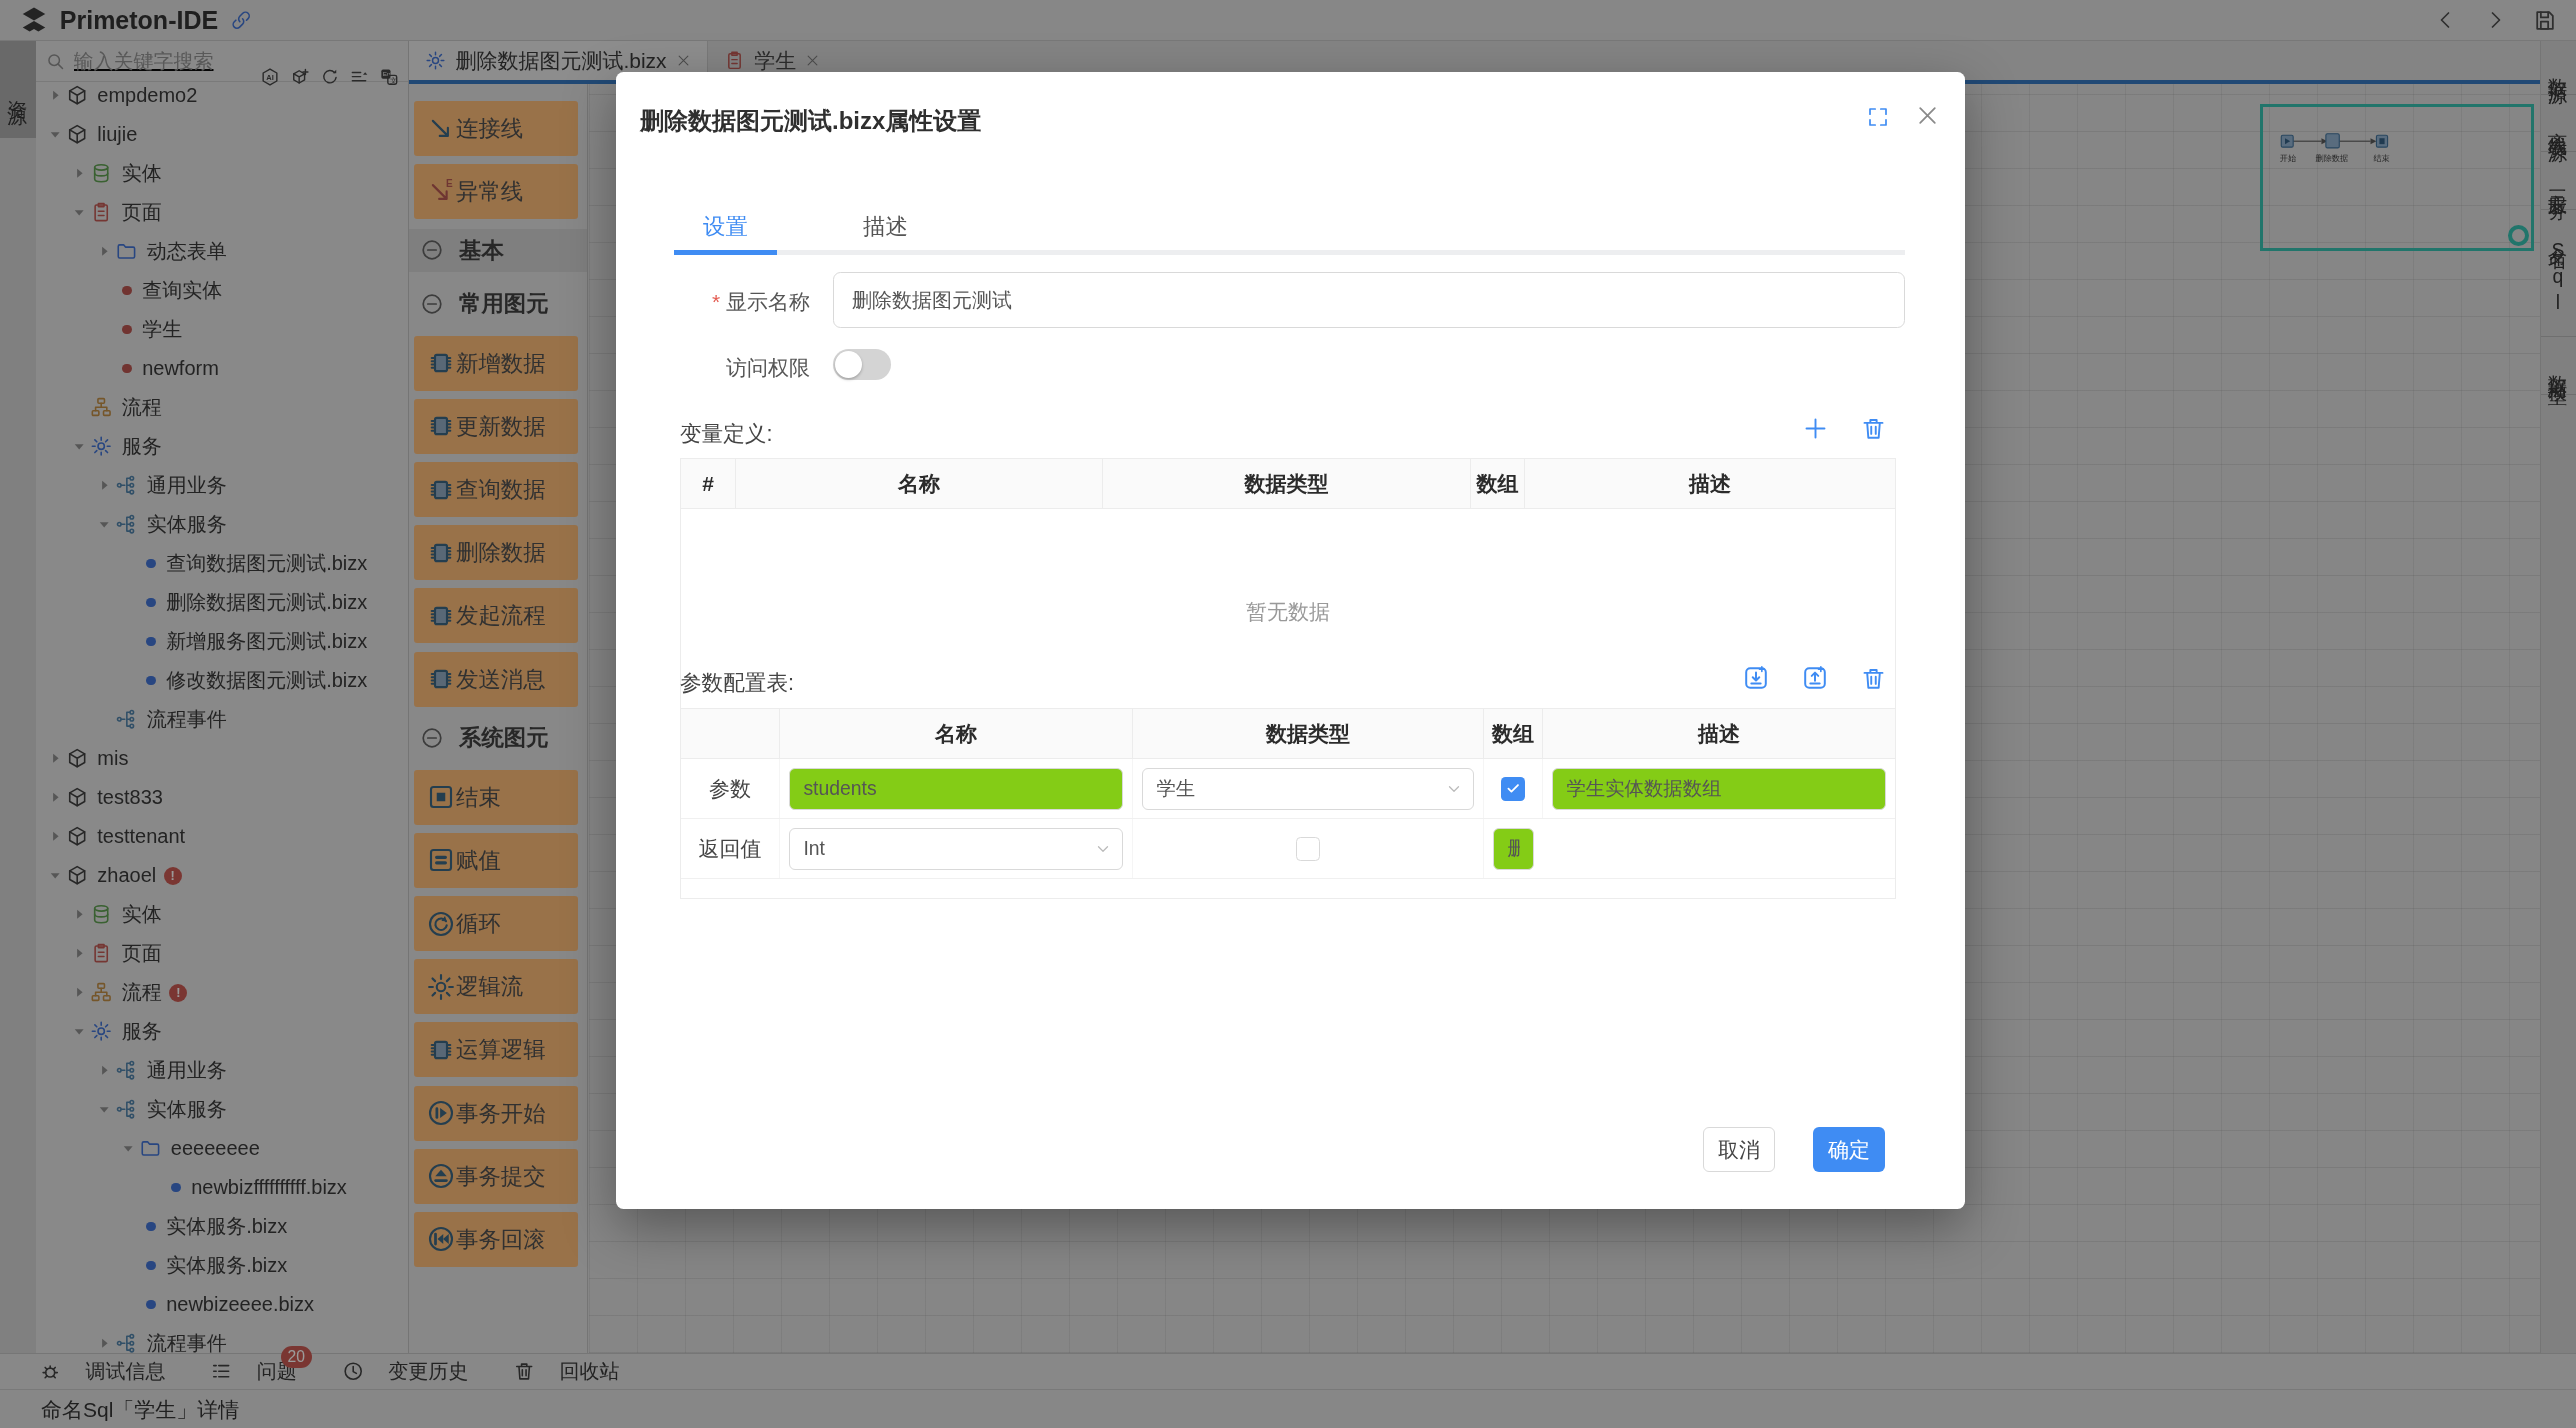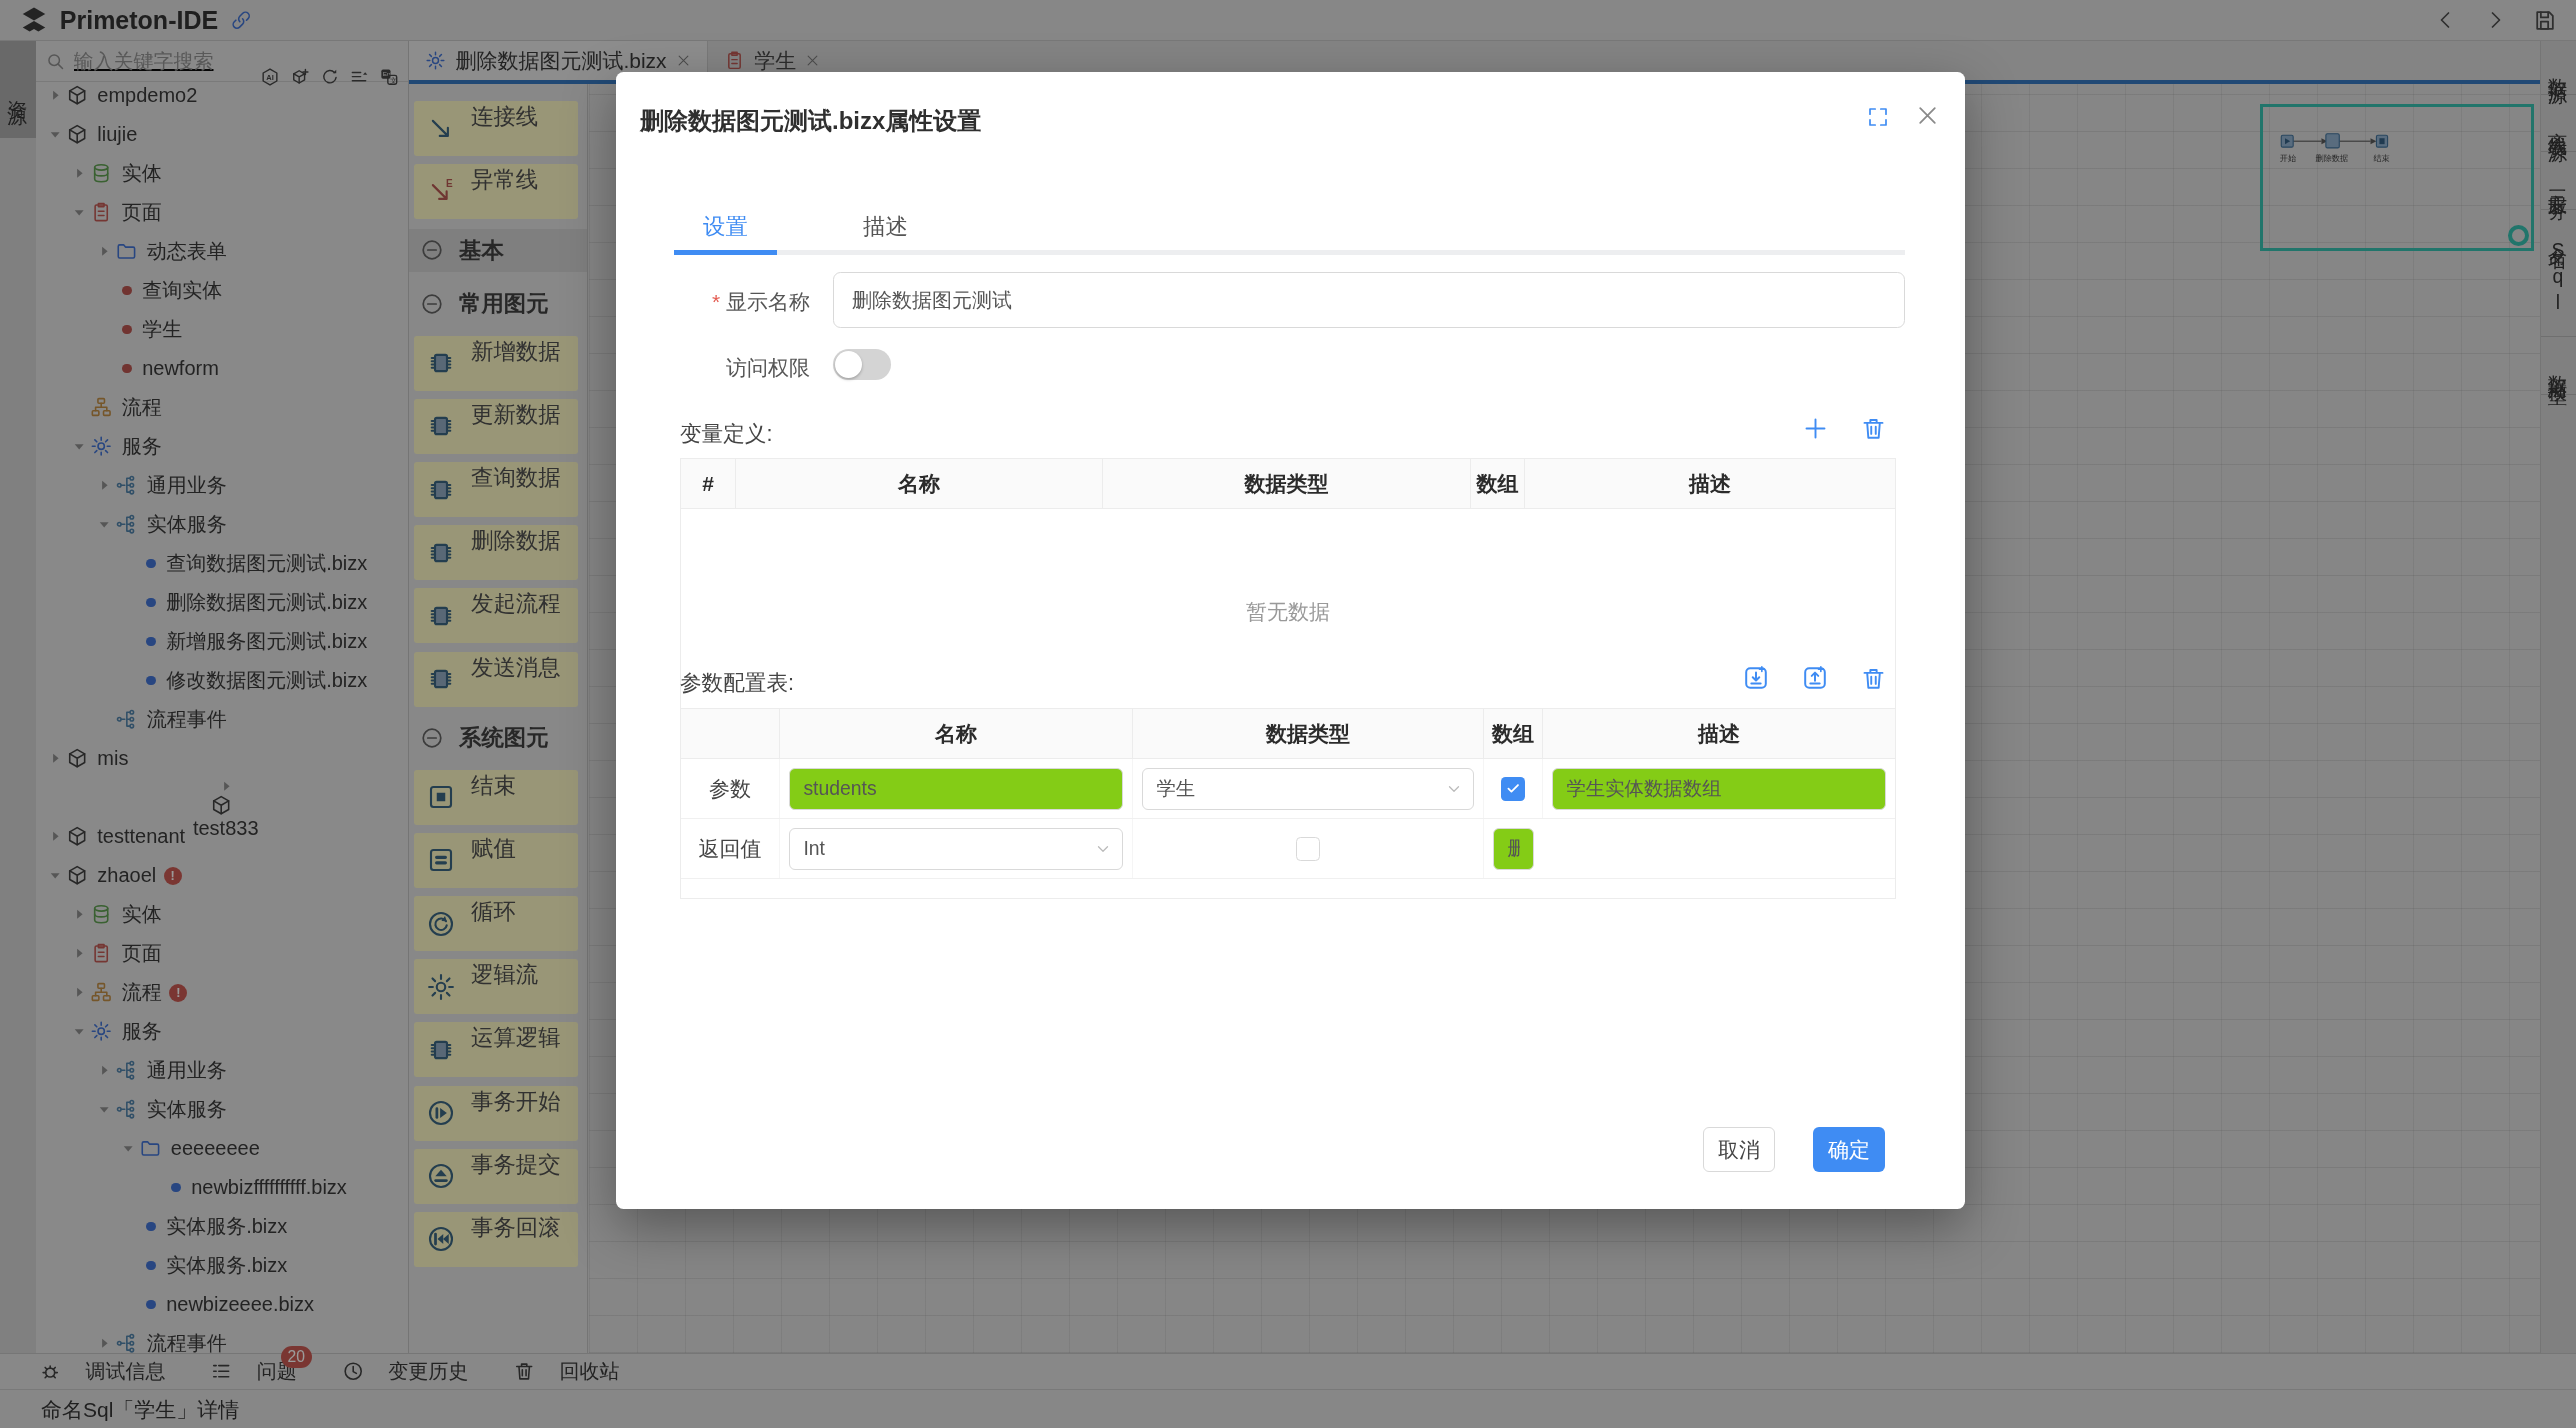--- a/index.html
+++ b/index.html
@@ -42,22 +42,22 @@
   
   #tabstrip { position:absolute; left:408px; top:41px; width:2168px; height:43px; background:#d9d9d9;
     border-bottom:4.5px solid #2f74c0; display:flex; z-index:1;}
   .etab { display:flex; align-items:center; gap:9px; padding:0 16.4px; font-size:21px; color:#444; }
   .etab.active { background:#e9e9e9; border-left:0.7px solid #c6c6c6; border-right:0.7px solid #c6c6c6; color:#333; }
   .etab .close { color:#7b7b7b; }
 
   
   #palette { position:absolute; left:408px; top:84px; width:180px; height:1269px; background:#e0e0e0;
     border-right:0.7px solid #bfbfbf; padding-top:17px; overflow:hidden; z-index:1;}
-  .pal-card { height:55px; margin:0 9px 8.2px 6px; background:#fef9c3; border-radius:3px;
-    display:flex; gap:15px; padding-left:12px; }
+  .pal-card { height:55px; margin:0 9px 8.2px 6px; background:#fdba74; border-radius:3px;
+    display:flex; align-items:center; padding-left:12px; }
   .pal-card .lbl { font-size:22.4px; color:#4a4a4a; white-space:nowrap; }
   .pal-header { height:43px; margin:9.7px 0 10.4px 0; display:flex; align-items:center; gap:15px; padding-left:12px; color:#5d5d5d;}
   .pal-header .lbl { font-size:22.4px; font-weight:bold; color:#3a3a3a; }
   .pal-header.hl { background:#d0d0d0; }
   .pal-ico { color:#35617e; }
 
   
   #canvas { position:absolute; left:589px; top:84px; width:1951px; height:1269px; background-color:#dcdcdc;
     background-image:
       repeating-linear-gradient(0deg, rgba(110,110,110,.16) 0 0.7px, transparent 0.7px 37px),
@@ -407,21 +407,21 @@
           </svg>
         </span>
         <span class="ico tree-ico c-box">
           <svg viewBox="0 0 24 24" width="22.4" height="22.4" fill="none" stroke="currentColor" stroke-width="1.7" stroke-linecap="round" stroke-linejoin="round">
             <path d="M12 2.8l8 4.6v9.2l-8 4.6-8-4.6V7.4z"></path>
             <path d="M4 7.4l8 4.6 8-4.6M12 12v9.2"></path>
           </svg>
         </span>
         <span class="tree-label">mis</span>
       </div>
-      <div class="tree-row" style="padding-left: 7.5px; flex-direction: column;">
+      <div class="tree-row" style="padding-left: 7.5px;">
         <span class="tree-caret">
           <svg viewBox="0 0 24 24" width="16.4" height="16.4" fill="none" stroke="currentColor" stroke-width="1.7" stroke-linecap="round" stroke-linejoin="round">
             <path d="M9 5.5l8 6.5-8 6.5z" fill="currentColor" stroke="none"></path>
           </svg>
         </span>
         <span class="ico tree-ico c-box">
           <svg viewBox="0 0 24 24" width="22.4" height="22.4" fill="none" stroke="currentColor" stroke-width="1.7" stroke-linecap="round" stroke-linejoin="round">
             <path d="M12 2.8l8 4.6v9.2l-8 4.6-8-4.6V7.4z"></path>
             <path d="M4 7.4l8 4.6 8-4.6M12 12v9.2"></path>
           </svg>

